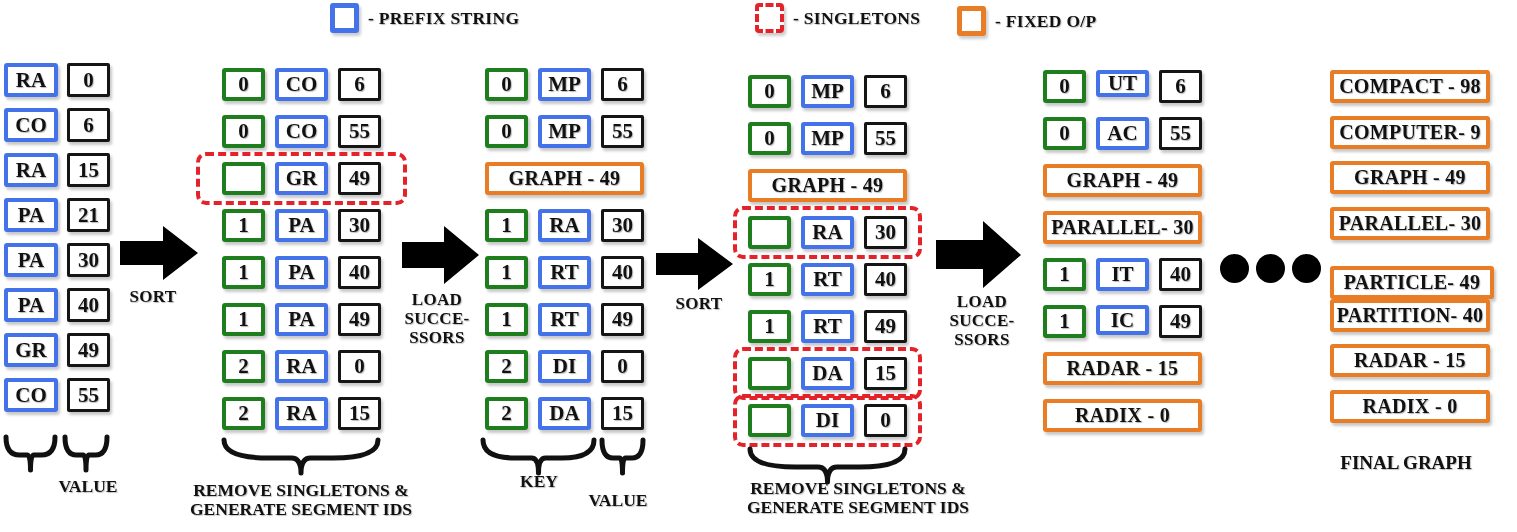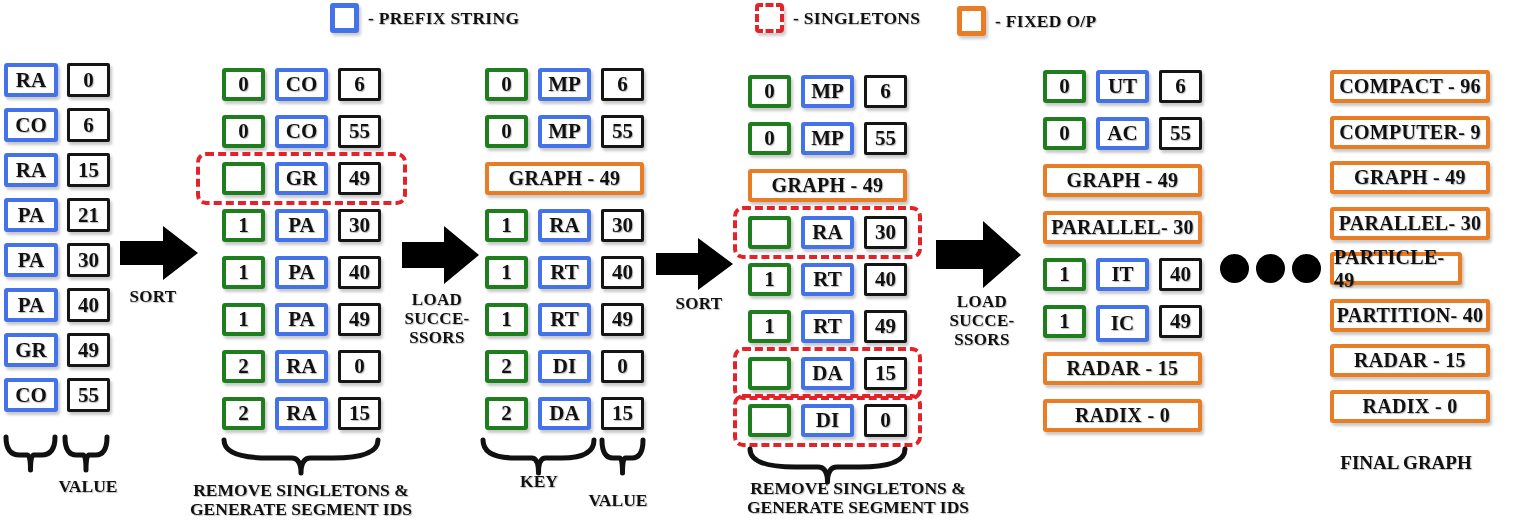--- a/index.html
+++ b/index.html
@@ -172,40 +172,40 @@
     <div class="cell value" style="left: 864px; top: 310px; width: 43px; height: 33px;">49</div>
     <div class="singleton" style="left: 733px; top: 347px; width: 189px; height: 53px;"></div>
     <div class="cell seg" style="left: 748px; top: 357px; width: 43px; height: 33px;"></div>
     <div class="cell prefix" style="left: 801px; top: 357px; width: 53px; height: 33px;">DA</div>
     <div class="cell value" style="left: 864px; top: 357px; width: 43px; height: 33px;">15</div>
     <div class="singleton" style="left: 733px; top: 394px; width: 189px; height: 53px;"></div>
     <div class="cell seg" style="left: 748px; top: 404px; width: 43px; height: 33px;"></div>
     <div class="cell prefix" style="left: 801px; top: 404px; width: 53px; height: 33px;">DI</div>
     <div class="cell value" style="left: 864px; top: 404px; width: 43px; height: 33px;">0</div>
     <div class="cell seg" style="left: 1043px; top: 70px; width: 43px; height: 33px;">0</div>
-    <div class="cell prefix" style="left: 1096px; top: 70px; width: 53px; height: 33px;">UT</div>
+    <div class="cell prefix" style="left: 1096px; top: 70px; width: 53px; height: 27px;">UT</div>
     <div class="cell value" style="left: 1159px; top: 70px; width: 43px; height: 33px;">6</div>
     <div class="cell seg" style="left: 1043px; top: 117px; width: 43px; height: 33px;">0</div>
     <div class="cell prefix" style="left: 1096px; top: 117px; width: 53px; height: 33px;">AC</div>
     <div class="cell value" style="left: 1159px; top: 117px; width: 43px; height: 33px;">55</div>
     <div class="cell fixed" style="left: 1043px; top: 164px; width: 159px; height: 33px;">GRAPH - 49</div>
     <div class="cell fixed" style="left: 1043px; top: 211px; width: 159px; height: 33px;">PARALLEL- 30</div>
     <div class="cell seg" style="left: 1043px; top: 258px; width: 43px; height: 33px;">1</div>
     <div class="cell prefix" style="left: 1096px; top: 258px; width: 53px; height: 33px;">IT</div>
     <div class="cell value" style="left: 1159px; top: 258px; width: 43px; height: 33px;">40</div>
     <div class="cell seg" style="left: 1043px; top: 305px; width: 43px; height: 33px;">1</div>
-    <div class="cell prefix" style="left: 1096px; top: 305px; width: 53px; height: 37px;">IC</div>
+    <div class="cell prefix" style="left: 1096px; top: 305px; width: 53px; height: 30px;">IC</div>
     <div class="cell value" style="left: 1159px; top: 305px; width: 43px; height: 33px;">49</div>
     <div class="cell fixed" style="left: 1043px; top: 352px; width: 159px; height: 33px;">RADAR - 15</div>
     <div class="cell fixed" style="left: 1043px; top: 399px; width: 159px; height: 33px;">RADIX - 0</div>
-    <div class="cell fixed" style="left: 1330px; top: 70px; width: 160px; height: 33px;">COMPACT - 96</div>
+    <div class="cell fixed" style="left: 1330px; top: 70px; width: 160px; height: 33px;">COMPACT - 98</div>
     <div class="cell fixed" style="left: 1330px; top: 116px; width: 160px; height: 33px;">COMPUTER- 9</div>
     <div class="cell fixed" style="left: 1330px; top: 161px; width: 160px; height: 33px;">GRAPH - 49</div>
     <div class="cell fixed" style="left: 1330px; top: 207px; width: 160px; height: 33px;">PARALLEL- 30</div>
-    <div class="cell fixed" style="left: 1330px; top: 252px; width: 132px; height: 33px;">PARTICLE- 49</div>
+    <div class="cell fixed" style="left: 1330px; top: 266px; width: 164px; height: 33px;">PARTICLE- 49</div>
     <div class="cell fixed" style="left: 1330px; top: 299px; width: 160px; height: 33px;">PARTITION- 40</div>
     <div class="cell fixed" style="left: 1330px; top: 344px; width: 160px; height: 33px;">RADAR - 15</div>
     <div class="cell fixed" style="left: 1330px; top: 390px; width: 160px; height: 33px;">RADIX - 0</div>
     <svg class="arrow" width="78" height="54" style="left: 120px; top: 226px;">
       <polygon points="0,15 43,15 43,0 78,27 43,54 43,39 0,39" fill="#000"></polygon>
     </svg>
     <svg class="arrow" width="77" height="58" style="left: 402px; top: 226px;">
       <polygon points="0,16 42,16 42,0 77,29 42,58 42,42 0,42" fill="#000"></polygon>
     </svg>
     <svg class="arrow" width="77" height="52" style="left: 656px; top: 238px;">

